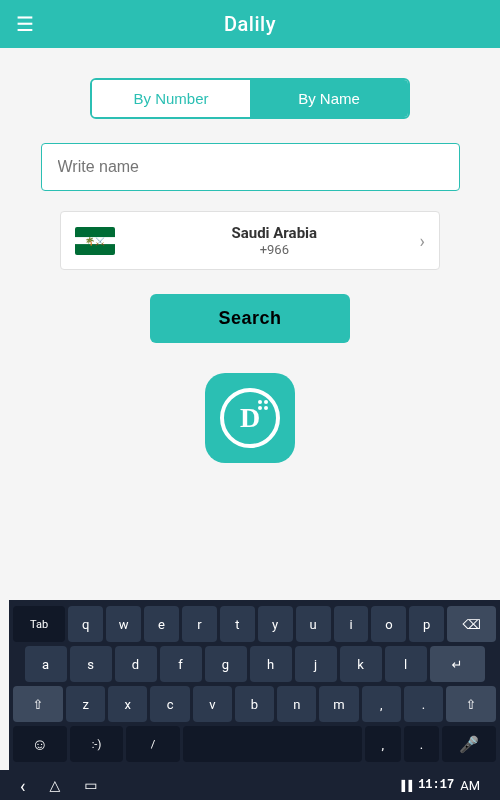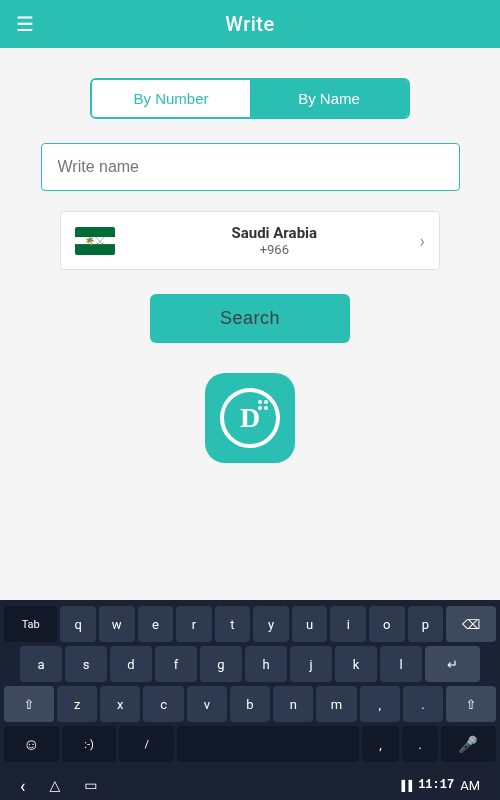--- a/index.html
+++ b/index.html
@@ -141,23 +141,23 @@
     .chevron {
       color: #999;
       font-size: 18px;
     }
 
     
     .search-btn {
       width: 200px;
       padding: 14px 0;
       background: #2bbfb3;
-      color: #404040;
+      color: #000000;
       font-size: 18px;
-      font-weight: 400;
+      font-weight: 700;
       border: none;
       border-radius: 6px;
       cursor: pointer;
       margin-bottom: 30px;
       letter-spacing: 0.5px;
     }
 
     
     .app-logo {
       width: 90px;
@@ -196,21 +196,21 @@
       width: 4px;
       height: 4px;
       background: white;
       border-radius: 50%;
     }
 
     
     .keyboard {
       position: absolute;
       bottom: 30px;
-      left: 0;
+      left: 9px;
       right: 0;
       background: #1a2233;
       padding: 6px 4px 4px;
     }
     .kb-row {
       display: flex;
       justify-content: center;
       gap: 3px;
       margin-bottom: 4px;
     }
@@ -289,21 +289,21 @@
       font-size: 12px;
       font-weight: bold;
       font-family: Liberation Mono, monospace;
     }
   </style>
 </head>
 <body>
 
 <div class="header">
   <span class="header-menu">☰</span>
-  <span class="header-title">Write</span>
+  <span class="header-title">Dalily</span>
 </div>
 
 <div class="main-content">
 
   <div class="toggle-container">
     <button class="toggle-btn inactive">By Number</button>
     <button class="toggle-btn active">By Name</button>
   </div>
 
   <input class="name-input" type="text" value="" placeholder="Write name" style="">

